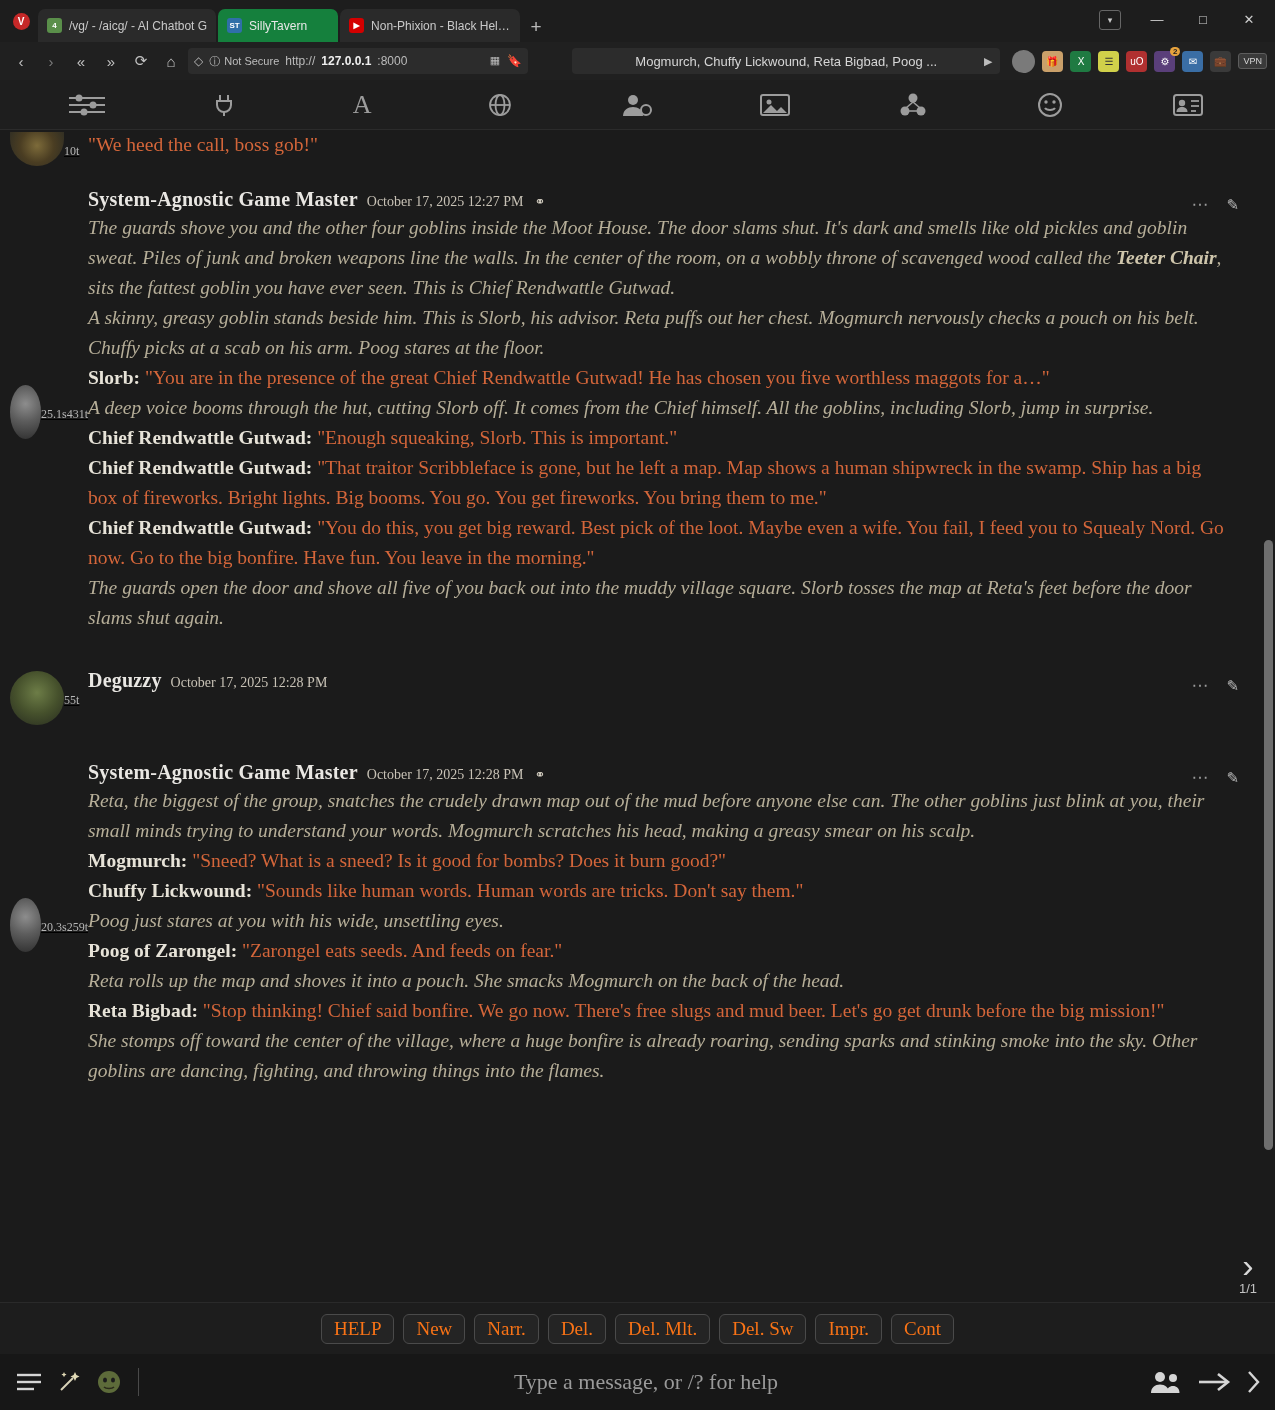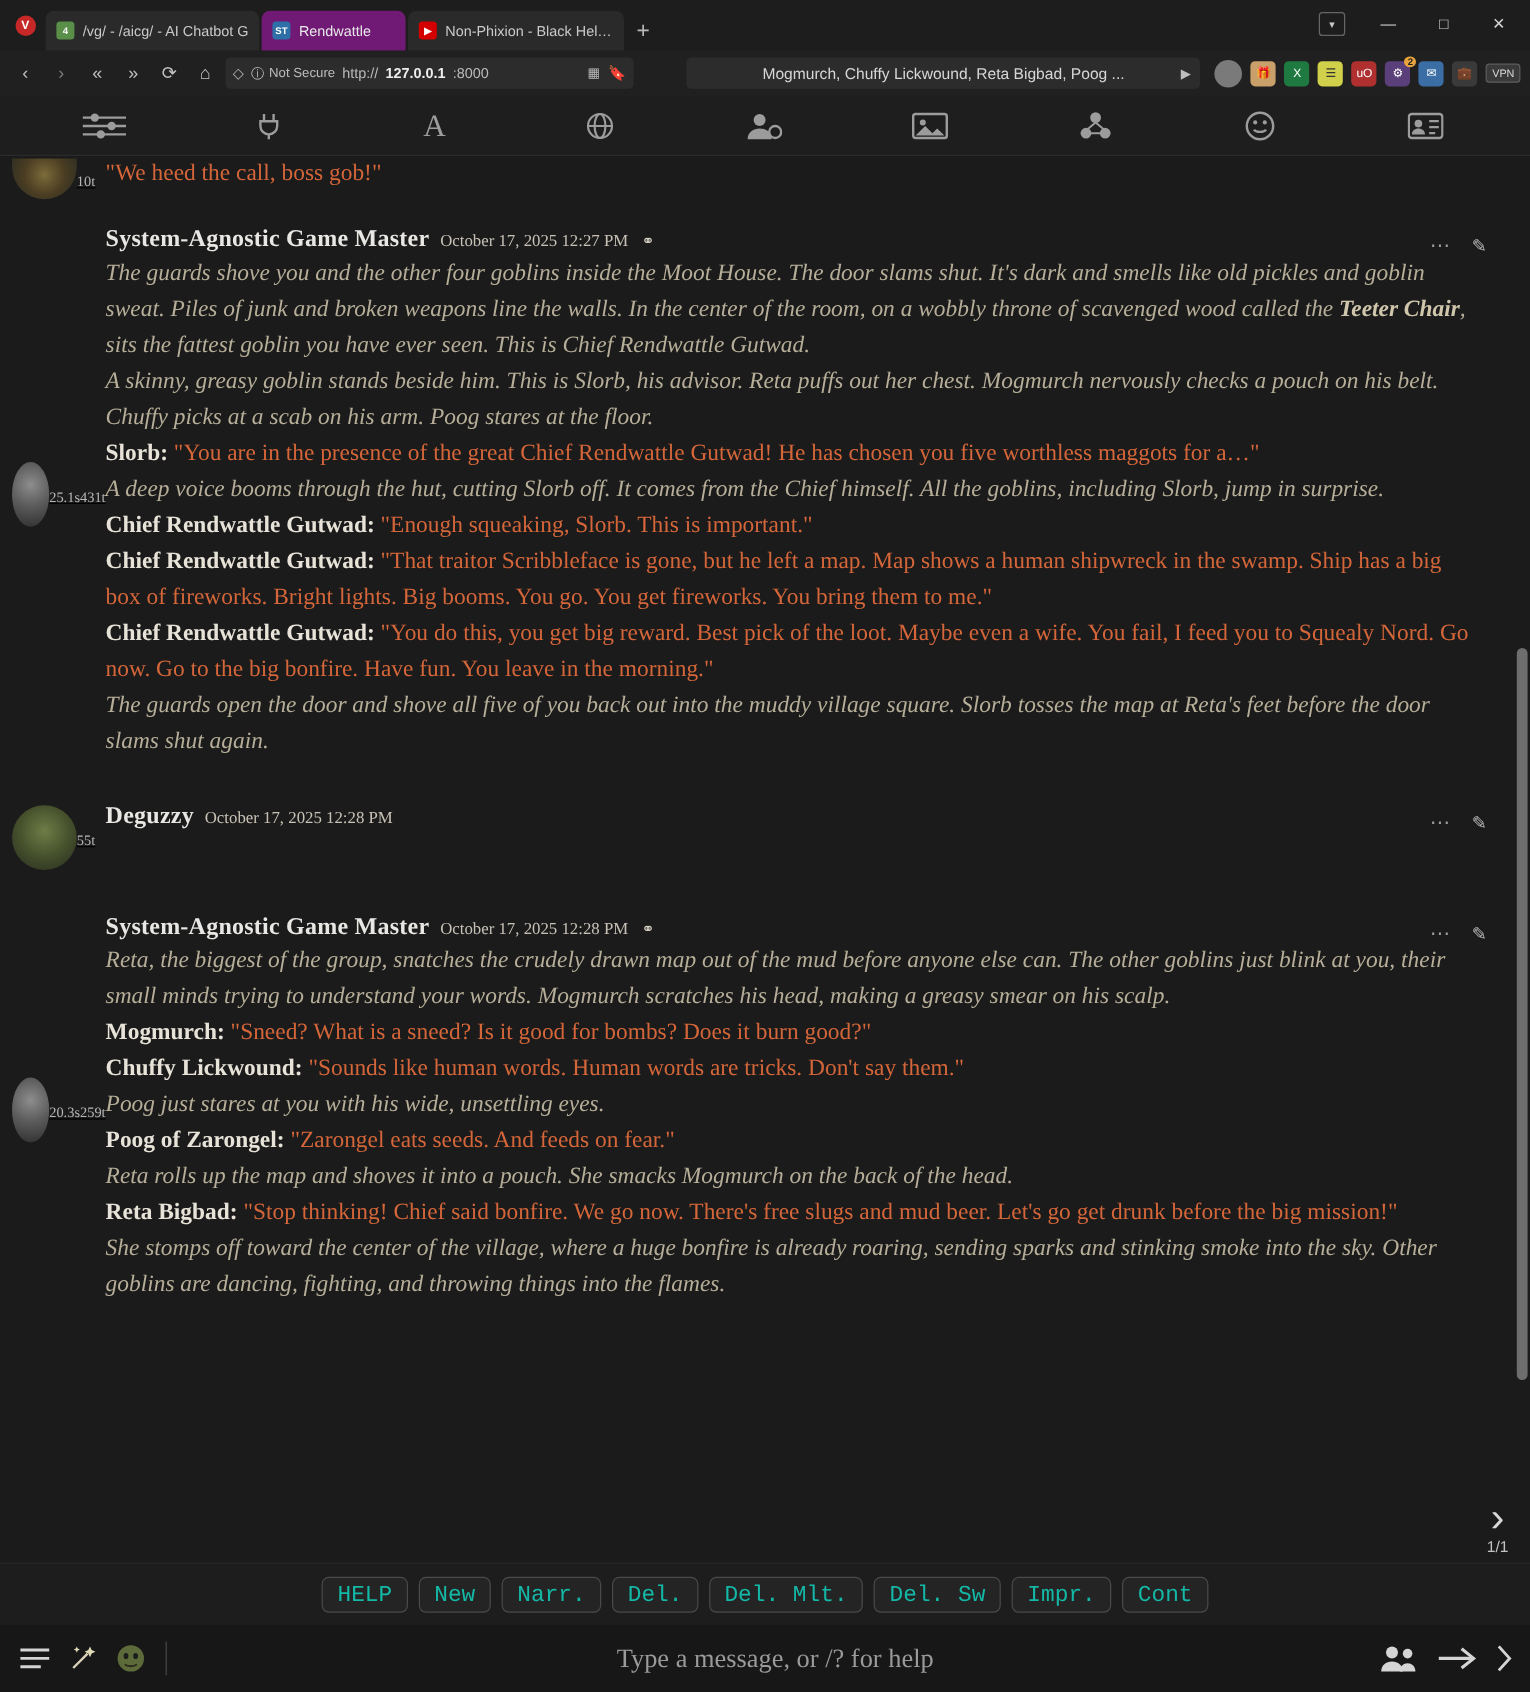--- a/index.html
+++ b/index.html
@@ -23,21 +23,21 @@
   }
   .vlogo-circle {
     width: 17px; height: 17px; border-radius: 50%; background:#c62828;
     display:flex; align-items:center; justify-content:center; color:#fff; font-size:10px; font-weight:bold;
   }
   .tab {
     height: 33px; min-width: 120px; max-width: 180px; border-radius: 7px 7px 0 0;
     display:flex; align-items:center; gap:7px; padding: 0 9px;
     font-size: 12px; color:#c9c9c9; background:#2a2a2a; overflow:hidden; white-space:nowrap;
   }
-  .tab.active { background:#701a75; color:#e8e8e8; }
+  .tab.active { background:#15803d; color:#e8e8e8; }
   .tab .favicon { width:15px; height:15px; border-radius:3px; flex:none; display:flex;align-items:center;justify-content:center;font-size:8px;color:#fff;font-weight:bold;}
   .fav-4chan { background:#5a8f4a; }
   .fav-st { background:#2f6fa8; }
   .fav-yt { background:#d40000; border-radius:4px; }
   .tab-title { overflow:hidden; text-overflow:ellipsis; }
   .newtab { width: 28px; height:30px; color:#b9b9b9; font-size:19px; display:flex; align-items:center; justify-content:center; }
   .winctl { position:absolute; right: 4px; top: 4px; display:flex; gap: 2px; }
   .winctl div { width: 44px; height: 30px; display:flex; align-items:center; justify-content:center; color:#cfcfcf; font-size:13px;}
   .tabstrip-right-stub { position:absolute; right: 150px; top: 6px; width:30px;height:28px; display:flex;align-items:center;justify-content:center;color:#c9c9c9;}
   .stub-box { width:22px;height:20px;border:1px solid #666; border-radius:3px; display:flex;align-items:center;justify-content:center;font-size:9px;}
@@ -122,21 +122,21 @@
   .page-nav { position:absolute; right: 18px; bottom: 6px; text-align:center; color:#cfcfcf;}
   .page-arrow { font-size: 34px; line-height: 0.9; color: #d8d8d8;}
   .page-count { font-size: 13px; color:#c3c3c3; font-family:Liberation Sans, sans-serif;}
 
   
   .qr-bar {
     height: 52px; background:#1d1d1d; border-top: 1px solid #2a2a2a;
     display:flex; align-items:center; justify-content:center; gap: 9px;
   }
   .qr-btn {
-    font-family:Liberation Mono, monospace; font-size: 19px; color:#14b8a6;
+    font-family:Liberation Serif, serif; font-size: 19px; color:#f97316;
     border: 1px solid #4a4a4a; border-radius: 6px; padding: 3px 12px; background:#242424;
   }
   .send-form {
     height: 56px; background:#171717; display:flex; align-items:center; gap: 10px; padding: 0 14px;
   }
   .left-icons { display:flex; align-items:center; gap: 10px; }
   .li { width: 30px; height: 30px; display:flex; align-items:center; justify-content:center; color:#cfcfcf; font-size: 20px;}
   .divider-v { width:1px; height: 28px; background:#4a4a4a; margin: 0 4px;}
   .textinput {
     flex: 1; height: 40px; display:flex; align-items:center; justify-content:center;
@@ -155,21 +155,21 @@
       <div class="vlogo-circle">V</div>
     </div>
 
     <div class="tab">
       <span class="favicon fav-4chan">4</span>
       <span class="tab-title">/vg/ - /aicg/ - AI Chatbot G</span>
     </div>
 
     <div class="tab active">
       <span class="favicon fav-st">ST</span>
-      <span class="tab-title">Rendwattle</span>
+      <span class="tab-title">SillyTavern</span>
     </div>
 
     <div class="tab">
       <span class="favicon fav-yt">▶</span>
       <span class="tab-title">Non-Phixion - Black Helicop</span>
     </div>
 
     <div class="newtab">+</div>
 
     <div class="tabstrip-right-stub">

